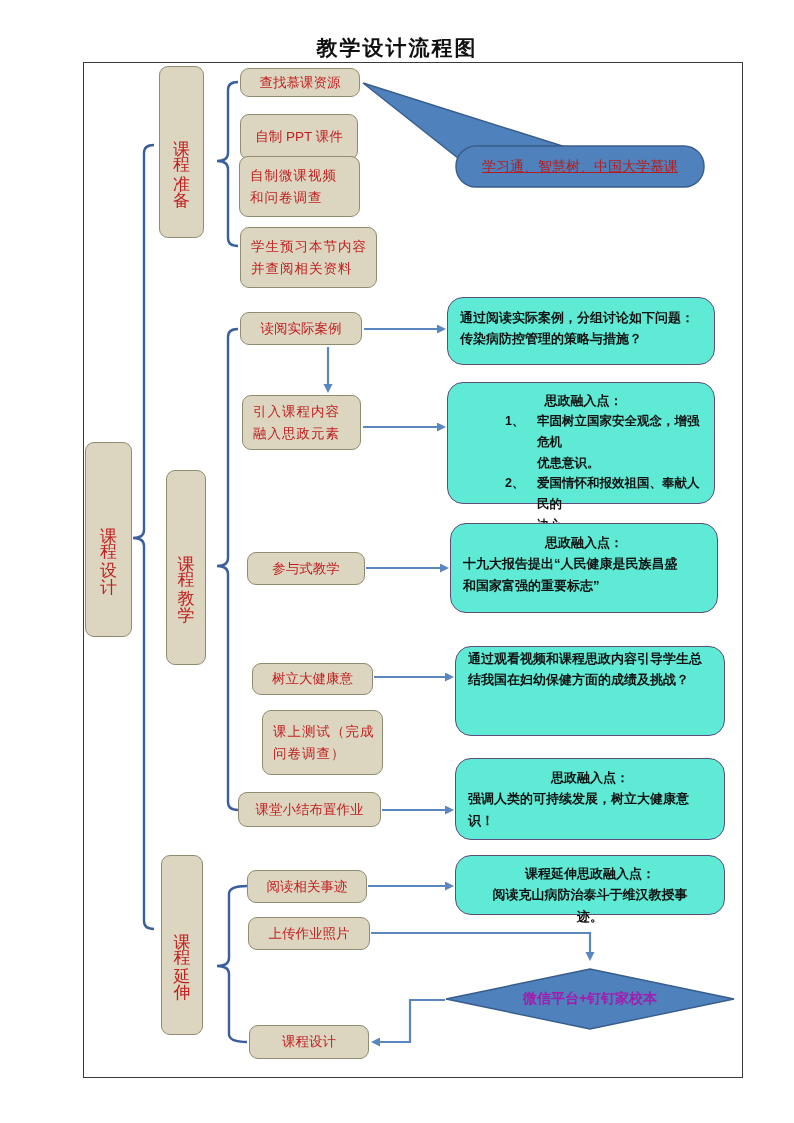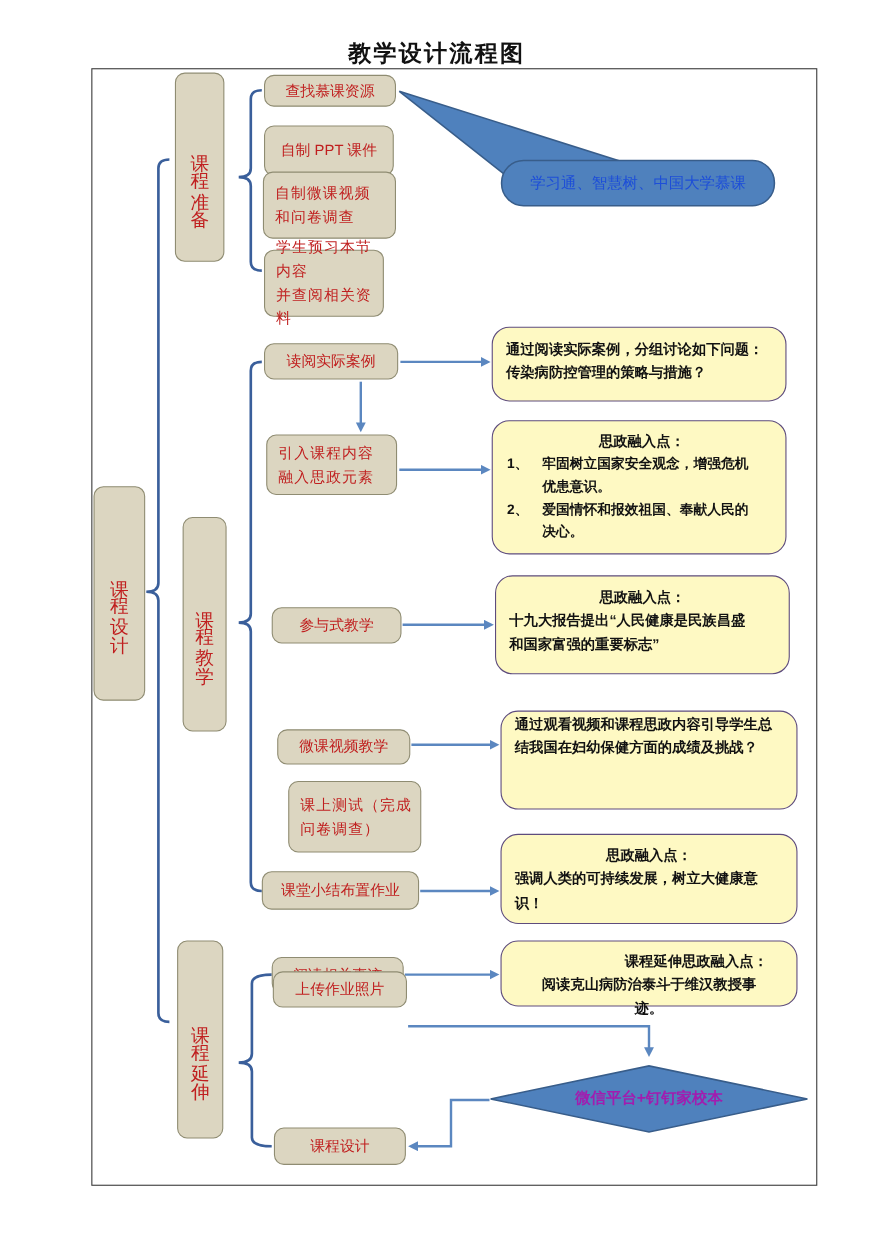--- a/index.html
+++ b/index.html
@@ -13,55 +13,55 @@
   #layer{position:absolute;left:0;top:0;width:794px;height:1123px;z-index:1;}
   .node{position:absolute;box-sizing:border-box;display:flex;align-items:center;
         justify-content:center;z-index:2;}
   .tan{background:#dcd6c1;border:1.6px solid #8f8c72;border-radius:9px;
        color:#c01f1f;font-weight:normal;font-size:13.5px;line-height:1.6;}
   .tan .pre{white-space:pre-line;}
   .tan.ml{justify-content:flex-start;text-align:left;padding:2px 6px 2px 10px;letter-spacing:1px;}
   .vert{flex-direction:column;}
   .vert span{writing-mode:vertical-rl;text-orientation:upright;font-size:17px;
              letter-spacing:17px;padding-top:17px;}
-  .purple{background:#fef9c3;border:1.5px solid #5e4c7d;border-radius:16px;
+  .purple{background:#5eead4;border:1.5px solid #5e4c7d;border-radius:16px;
           color:#121212;font-weight:bold;font-size:13px;line-height:1.65;
           flex-direction:column;align-items:stretch;justify-content:flex-start;}
   .purple .head{text-align:center;white-space:pre-line;}
   .purple .body{white-space:pre-line;text-align:left;}
   .purple .item{white-space:pre-line;text-align:left;font-size:12.5px;
-                padding-left:32px;text-indent:-32px;}
+                padding-left:32px;text-indent:-32px;margin-left:44px;}
   #p1{padding:9px 12px;}
   #p2{padding:7px 8px 4px 13px;}
   #p3{padding:8px 12px;}
   #p4{padding:1px 12px;}
   #p5{padding:8px 12px;}
-  #p6{padding:7px 26px;align-items:flex-end;}
+  #p6{padding:7px 26px;}
   #p6 .body{text-align:center;}
   .overlay{position:absolute;z-index:2;display:flex;align-items:center;justify-content:center;}
-  #callout-label{left:456px;top:146px;width:248px;height:41px;font-size:14px;color:#1d4ed8;}
+  #callout-label{left:456px;top:146px;width:248px;height:41px;font-size:14px;color:#b91c1c;text-decoration:underline;}
   #decision-label{left:460px;top:983px;width:260px;height:32px;font-size:14px;
                   font-weight:bold;color:#a21caf;}
   
   #root{left:85px;top:442px;width:47px;height:195px;}
   #ph-prep{left:159px;top:66px;width:45px;height:172px;}
   #ph-teach{left:166px;top:470px;width:40px;height:195px;}
   #ph-ext{left:161px;top:855px;width:42px;height:180px;}
   #c1{left:240px;top:68px;width:120px;height:29px;}
   #c2{left:240px;top:114px;width:118px;height:46px;}
   #c3{left:239px;top:156px;width:121px;height:61px;}
-  #c4{left:240px;top:227px;width:109px;height:61px;}
+  #c4{left:240px;top:227px;width:137px;height:61px;}
   #t1{left:240px;top:312px;width:122px;height:33px;}
   #t2{left:242px;top:395px;width:119px;height:55px;}
   #t3{left:247px;top:552px;width:118px;height:33px;}
   #t4{left:252px;top:663px;width:121px;height:32px;}
   #t5{left:252px;top:710px;width:121px;height:65px;margin-left:10px;}
   #t6{left:238px;top:792px;width:143px;height:35px;}
   #e1{left:247px;top:870px;width:120px;height:33px;}
-  #e2{left:248px;top:883px;width:122px;height:33px;}
+  #e2{left:248px;top:917px;width:122px;height:33px;}
   #e3{left:249px;top:1025px;width:120px;height:34px;}
   #p1{left:447px;top:297px;width:268px;height:68px;}
   #p2{left:447px;top:382px;width:268px;height:122px;}
   #p3{left:450px;top:523px;width:268px;height:90px;}
   #p4{left:455px;top:646px;width:270px;height:90px;}
   #p5{left:455px;top:758px;width:270px;height:82px;}
   #p6{left:455px;top:855px;width:270px;height:60px;}
 </style>
 </head>
 <body>
@@ -133,21 +133,21 @@
     <span class="pre">读阅实际案例</span>
   </div>
   <div class="node tan ml" id="t2">
     <span class="pre">引入课程内容
 融入思政元素</span>
   </div>
   <div class="node tan" id="t3">
     <span class="pre">参与式教学</span>
   </div>
   <div class="node tan" id="t4">
-    <span class="pre">微课视频教学</span>
+    <span class="pre">树立大健康意</span>
   </div>
   <div class="node tan ml" id="t5">
     <span class="pre">课上测试（完成
 问卷调查）</span>
   </div>
   <div class="node tan" id="t6">
     <span class="pre">课堂小结布置作业</span>
   </div>
 
   <div class="node tan" id="e1">

